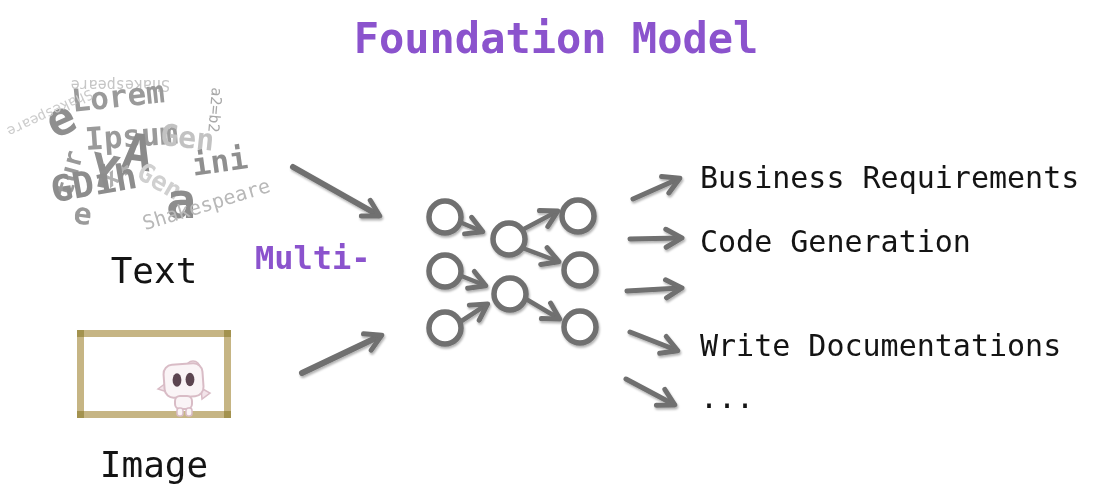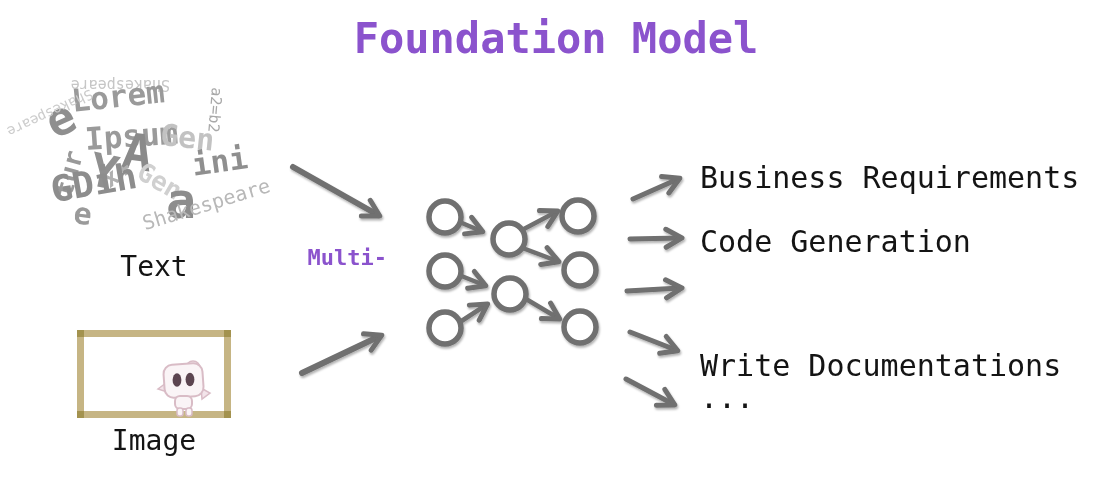--- a/index.html
+++ b/index.html
@@ -27,48 +27,48 @@
   .cw10{left:224px;top:88px;transform:rotate(95deg);font-size:15px;color:#a8a8a8;}
   .cw11{left:190px;top:150px;transform:rotate(-8deg);font-size:31px;color:#8f8f8f;font-weight:700;}
   .cw12{left:146px;top:158px;transform:rotate(30deg);font-size:26px;color:#d0d0d0;font-weight:600;}
   .cw13{left:48px;top:173px;transform:rotate(-10deg);font-size:36px;color:#8d8d8d;font-weight:700;}
   .cw14{left:166px;top:176px;font-size:50px;color:#8d8d8d;font-weight:700;}
   .cw15{left:76px;top:198px;transform:rotate(8deg);font-size:30px;color:#9a9a9a;font-weight:600;}
   .cw16{left:140px;top:214px;transform:rotate(-17deg);font-size:20px;color:#b8b8b8;}
 
   .in-label{
     position:absolute;left:77px;width:154px;text-align:center;
-    font-size:28px;font-weight:500;color:var(--ink);
+    font-size:36px;font-weight:500;color:var(--ink);
   }
   .in-label.text{top:250px;}
-  .in-label.image{top:424px;}
+  .in-label.image{top:444px;}
 
   .frame{
     position:absolute;left:77px;top:330px;width:154px;height:88px;
     box-sizing:border-box;border:7px solid var(--frame);background:#fff;
   }
   .corner{position:absolute;width:7px;height:7px;background:var(--frame-corner);}
   .corner.tl{left:-7px;top:-7px;} .corner.tr{right:-7px;top:-7px;}
   .corner.bl{left:-7px;bottom:-7px;} .corner.br{right:-7px;bottom:-7px;}
   .robot{position:absolute;right:12px;bottom:-6px;}
 
   .modality{
-    position:absolute;left:255px;top:244px;width:132px;text-align:right;
-    font-size:22px;font-weight:600;line-height:28px;color:var(--purple);
+    position:absolute;left:255px;top:244px;width:132px;text-align:left;
+    font-size:32px;font-weight:600;line-height:28px;color:var(--purple);
   }
 
   .net{position:absolute;left:0;top:0;}
   .ln{stroke:var(--arrow);fill:none;stroke-linecap:round;}
   .nd{stroke:var(--arrow);fill:#ffffff;}
 
   .out-label{
     position:absolute;left:700px;white-space:nowrap;
     font-size:30px;font-weight:500;color:var(--ink);line-height:36px;
   }
-  .ol0{top:160px;} .ol1{top:224px;} .ol2{top:276px;} .ol3{top:348px;} .ol4{top:380px;}
+  .ol0{top:160px;} .ol1{top:224px;} .ol2{top:276px;} .ol3{top:328px;} .ol4{top:380px;}
 </style>
 </head>
 <body>
 
 <div class="canvas">
 
   <div class="title">Foundation Model</div>
 
   <div class="cloud">
     <span class="cw0">Shakespeare</span>

